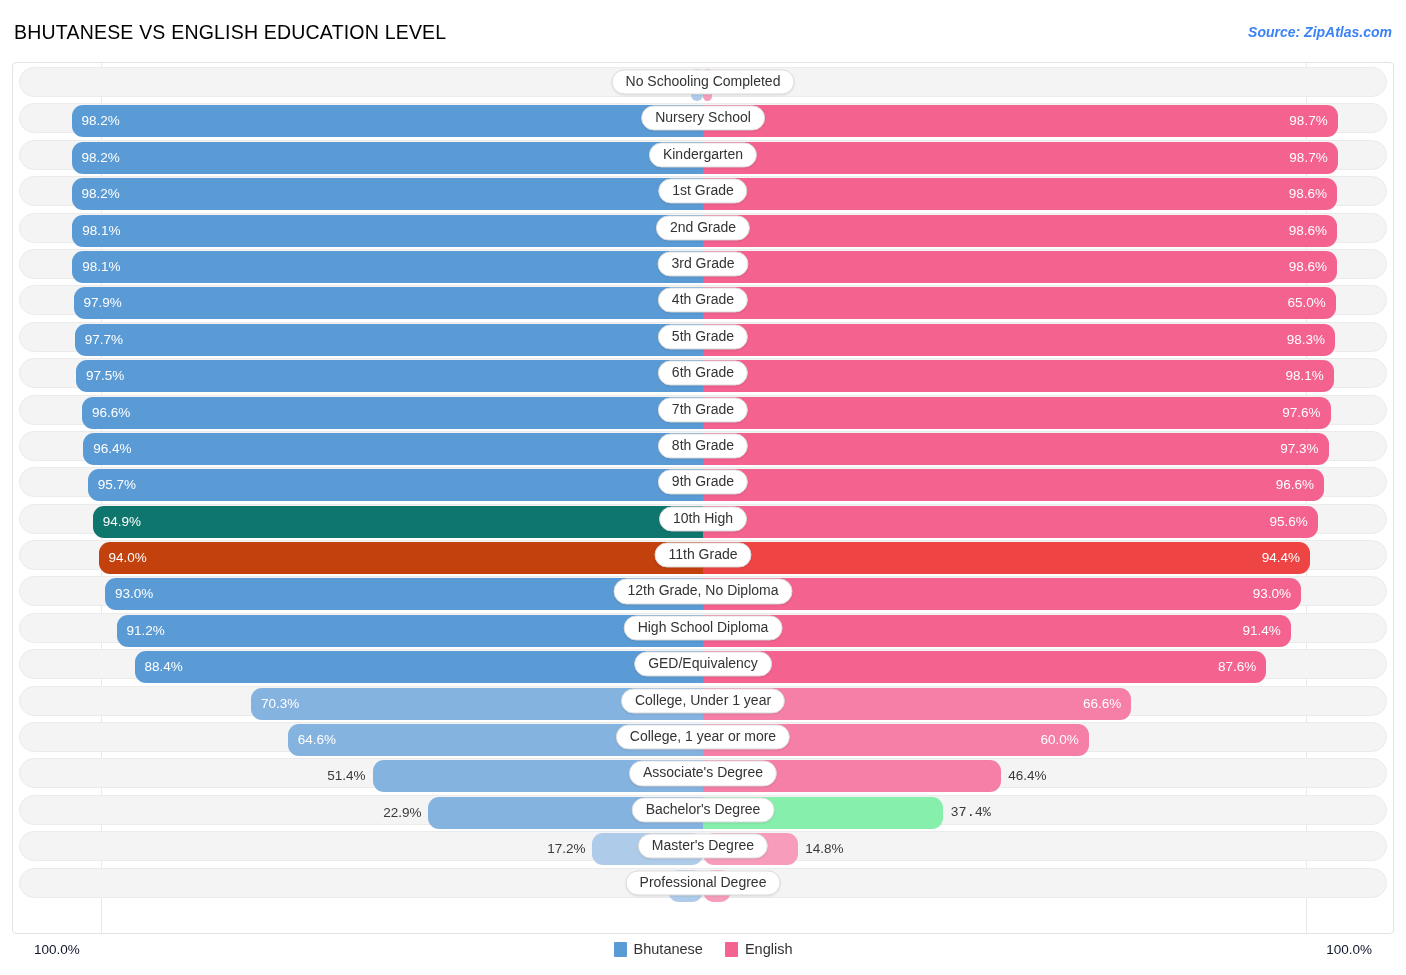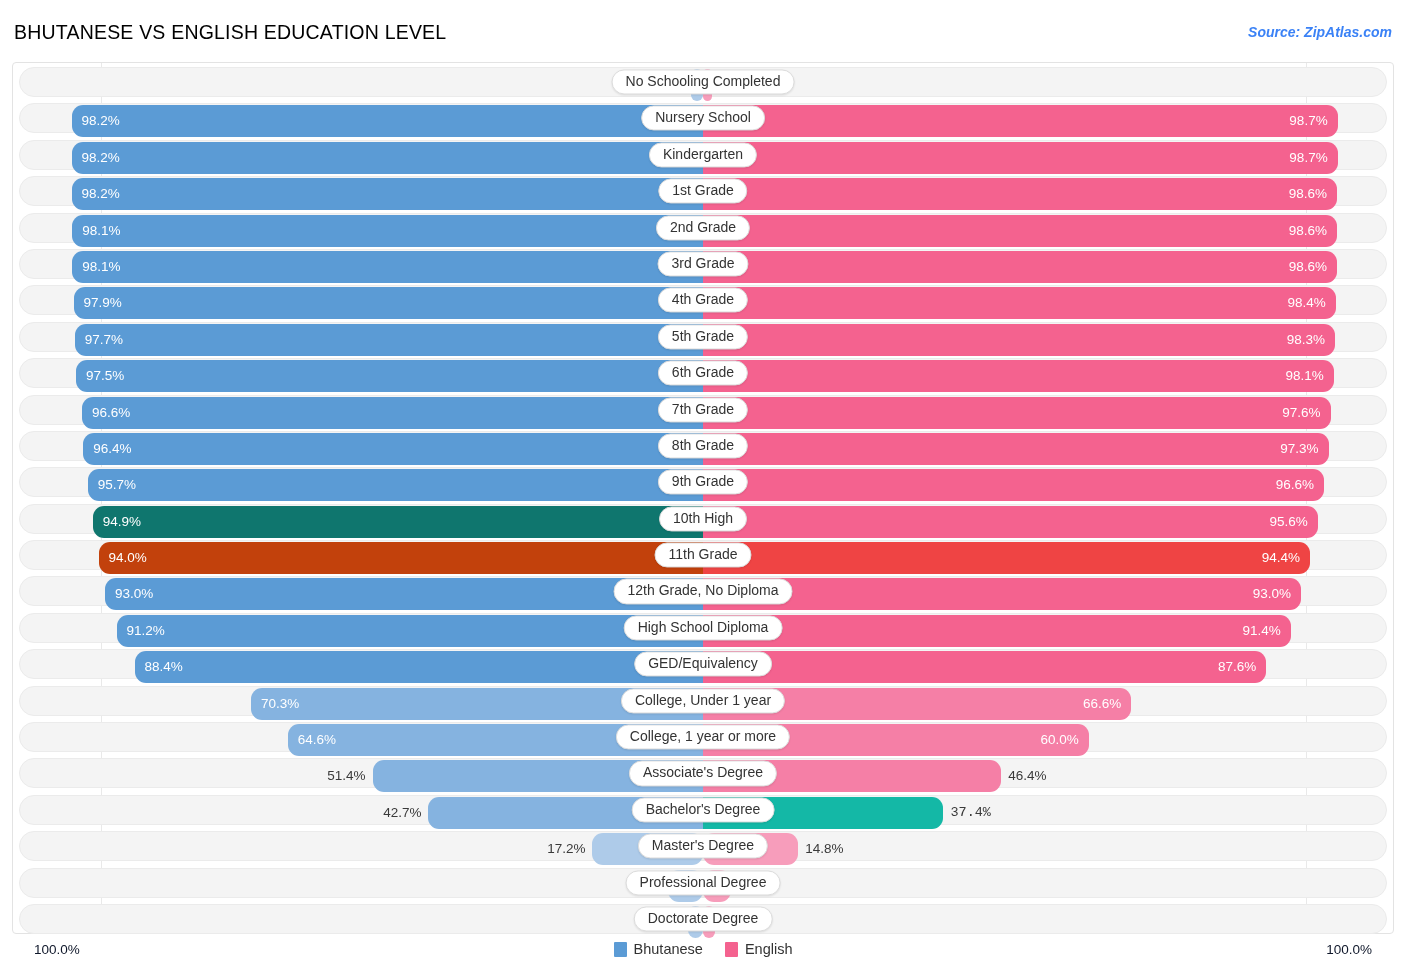--- a/index.html
+++ b/index.html
@@ -222,21 +222,21 @@
         <div class="bar right" style="width: 633.998px; background: rgb(244, 98, 143);">
           <span class="bar-value inside">98.6%</span>
         </div>
         <div class="cat-pill">3rd Grade</div>
       </div>
       <div class="row">
         <div class="bar left" style="width: 629.497px; background: rgb(91, 155, 213);">
           <span class="bar-value inside">97.9%</span>
         </div>
         <div class="bar right" style="width: 632.712px; background: rgb(244, 98, 143);">
-          <span class="bar-value inside">98.4%</span>
+          <span class="bar-value inside">65.0%</span>
         </div>
         <div class="cat-pill">4th Grade</div>
       </div>
       <div class="row">
         <div class="bar left" style="width: 628.211px; background: rgb(91, 155, 213);">
           <span class="bar-value inside">97.7%</span>
         </div>
         <div class="bar right" style="width: 632.069px; background: rgb(244, 98, 143);">
           <span class="bar-value inside">98.3%</span>
         </div>
@@ -345,23 +345,23 @@
         <div class="bar left" style="width: 330.502px; background: rgb(133, 179, 224);">
           <span class="bar-value outside">51.4%</span>
         </div>
         <div class="bar right" style="width: 298.352px; background: rgb(245, 127, 166);">
           <span class="bar-value outside">46.4%</span>
         </div>
         <div class="cat-pill">Associate's Degree</div>
       </div>
       <div class="row">
         <div class="bar left" style="width: 274.561px; background: rgb(133, 179, 224);">
-          <span class="bar-value outside">42.7%</span>
-        </div>
-        <div class="bar right" style="width: 240.482px; background: #14b8a6; font-family: Liberation Mono, monospace;">
+          <span class="bar-value outside">22.9%</span>
+        </div>
+        <div class="bar right" style="width: 240.482px; background: #86efac; font-family: Liberation Mono, monospace;">
           <span class="bar-value outside">37.4%</span>
         </div>
         <div class="cat-pill">Bachelor's Degree</div>
       </div>
       <div class="row">
         <div class="bar left rounded" style="width: 110.596px; background: rgb(174, 203, 233);">
           <span class="bar-value outside">17.2%</span>
         </div>
         <div class="bar right rounded" style="width: 95.164px; background: rgb(247, 157, 187);">
           <span class="bar-value outside">14.8%</span>
@@ -369,29 +369,20 @@
         <div class="cat-pill">Master's Degree</div>
       </div>
       <div class="row">
         <div class="bar left rounded" style="width: 34.722px; background: rgb(174, 203, 233);">
           <span class="bar-value outside">5.4%</span>
         </div>
         <div class="bar right rounded" style="width: 28.292px; background: rgb(247, 157, 187);">
           <span class="bar-value outside">4.4%</span>
         </div>
         <div class="cat-pill">Professional Degree</div>
-      </div>
-      <div class="row">
-        <div class="bar left rounded" style="width: 14.789px; background: rgb(174, 203, 233);">
-          <span class="bar-value outside">2.3%</span>
-        </div>
-        <div class="bar right rounded" style="width: 12.217px; background: rgb(247, 157, 187);">
-          <span class="bar-value outside">1.9%</span>
-        </div>
-        <div class="cat-pill">Doctorate Degree</div>
       </div>
     </div>
 </div>
 
 <div class="footer">
   <div class="axis-left">100.0%</div>
   <div class="axis-right">100.0%</div>
   <div class="legend" id="legend">
       <div class="legend-item">
         <span class="swatch" style="background: rgb(91, 155, 213);"></span>

